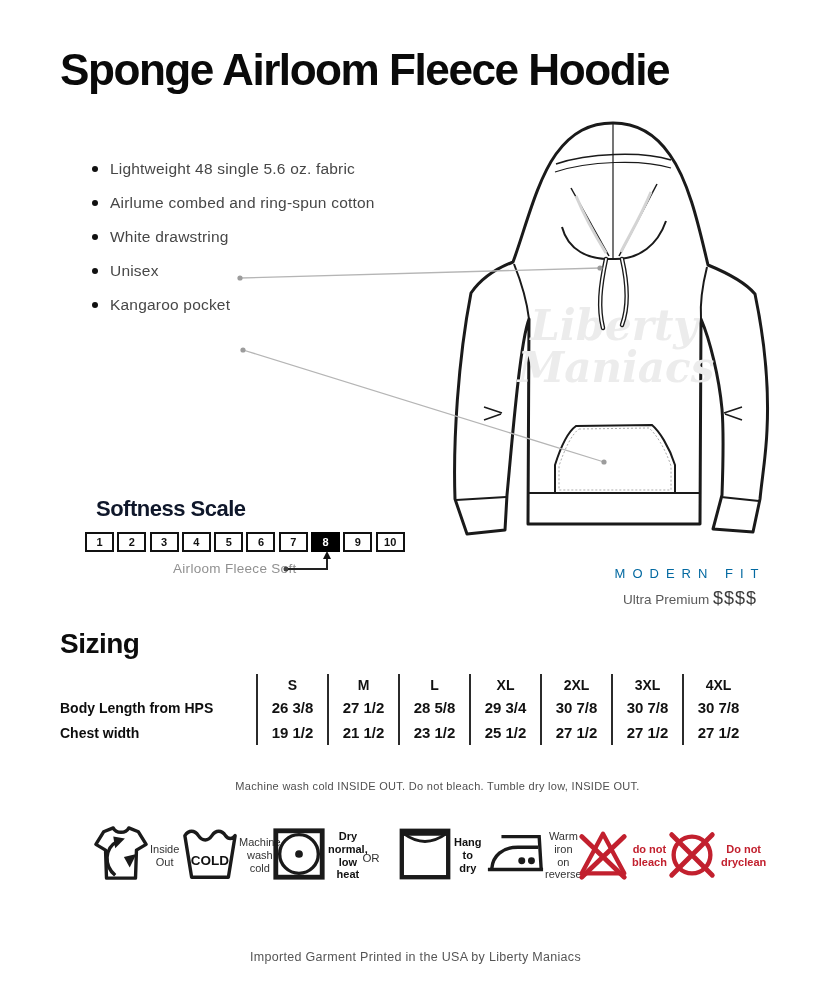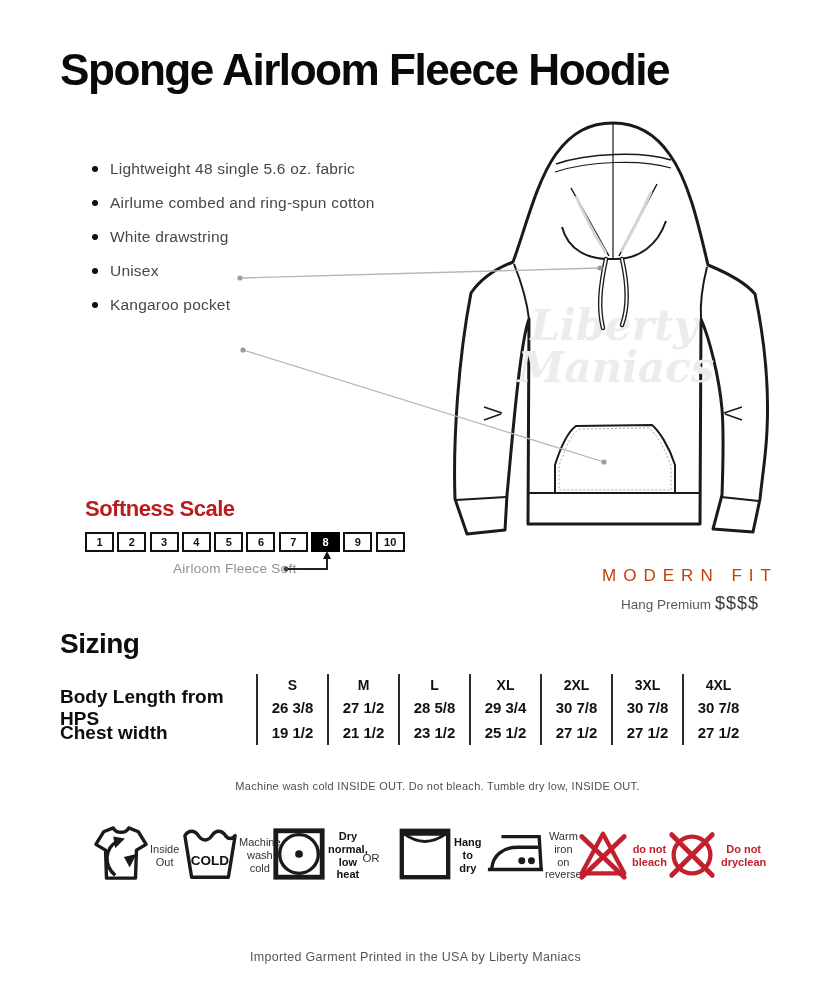--- a/index.html
+++ b/index.html
@@ -19,44 +19,44 @@
   }
   .features li::before{
     content:""; position:absolute; left:0; top:6px; width:6px; height:6px;
     border-radius:50%; background:#111;
   }
 
   .hoodie-wrap{ position:absolute; left:450px; top:112px; width:380px; height:450px; }
   .overlay{ position:absolute; left:0; top:0; width:831px; height:1001px; pointer-events:none; }
 
   .fit-block{ position:absolute; left:580px; top:566px; width:220px; text-align:center; }
-  .fit-label{ font-size:17px; letter-spacing:7px; color:#c2410c; font-weight:400; }
+  .fit-label{ font-size:13px; letter-spacing:7px; color:#0369a1; font-weight:400; }
   .premium-line{ margin-top:7px; font-size:13.5px; color:#5a5a5a; }
   .premium-line .dollars{ font-size:18px; color:#3c3c3c; letter-spacing:1px; }
 
   .softness{ position:absolute; left:85px; top:496px; width:340px; }
-  .softness h2{ font-size:22px; font-weight:800; letter-spacing:-0.5px; color:#b91c1c; }
+  .softness h2{ font-size:22px; font-weight:800; letter-spacing:-0.5px; color:#0f172a;margin-left:11px; }
   .scale-row{ display:flex; gap:3.3px; margin-top:10px; }
   .scale-box{
     width:29px; height:20px; border:2.5px solid #111; background:#fff; color:#111;
     font-size:11px; font-weight:700; display:flex; align-items:center; justify-content:center;
   }
   .scale-box.active{ background:#000; color:#fff; border-color:#000; }
   .pointer-row{ position:relative; height:30px; margin-top:2px; }
   .pointer-label{ position:absolute; left:88px; top:7px; font-size:13.5px; color:#919191; letter-spacing:0.3px; }
   .pointer-arrow{ position:absolute; left:195px; top:-4px; }
 
   .sizing{ position:absolute; left:60px; top:628px; width:730px; }
   .sizing h2{ font-size:28px; font-weight:800; letter-spacing:-0.5px; color:#0d0d0d; }
   .size-table{ display:flex; margin-top:14px; }
   .label-col{ width:196px; }
   .cell{ display:flex; align-items:center; justify-content:center; }
   .cell.head{ height:21px; font-size:14px; font-weight:700; color:#111; }
   .cell.val{ height:25px; font-size:15px; font-weight:700; color:#111; }
-  .cell.rowlab{ height:25px; justify-content:flex-start; font-size:19px; font-weight:700; color:#0d0d0d; }
+  .cell.rowlab{ height:25px; justify-content:flex-start; font-size:14px; font-weight:700; color:#0d0d0d; }
   .size-col{ width:71px; border-left:2px solid #2b2b2b; }
 
   .care-text{
     position:absolute; left:10px; top:780px; width:831px; text-align:center;
     font-size:11px; color:#4f4f4f; letter-spacing:0.3px;padding-left:24px;
   }
 
   .care-row{
     position:absolute; left:0; top:822px; width:831px;
     display:flex; justify-content:center; align-items:flex-start; gap:13px;
@@ -149,21 +149,21 @@
     <circle cx="240" cy="278" r="2.6" fill="#9c9c9c"></circle>
     <circle cx="600" cy="268" r="2.6" fill="#9c9c9c"></circle>
     <line x1="243" y1="350" x2="604" y2="462" stroke="#b5b5b5" stroke-width="1.3"></line>
     <circle cx="243" cy="350" r="2.6" fill="#9c9c9c"></circle>
     <circle cx="604" cy="462" r="2.6" fill="#9c9c9c"></circle>
   </svg>
 
   <div class="fit-block">
     <div class="fit-label">MODERN FIT</div>
     <div class="premium-line">
-      <span>Hang Premium</span>
+      <span>Ultra Premium</span>
       <span class="dollars">$$$$</span>
     </div>
   </div>
 
   <div class="softness">
     <h2>Softness Scale</h2>
     <div class="scale-row">
       <div class="scale-box">1</div>
       <div class="scale-box">2</div>
       <div class="scale-box">3</div>

